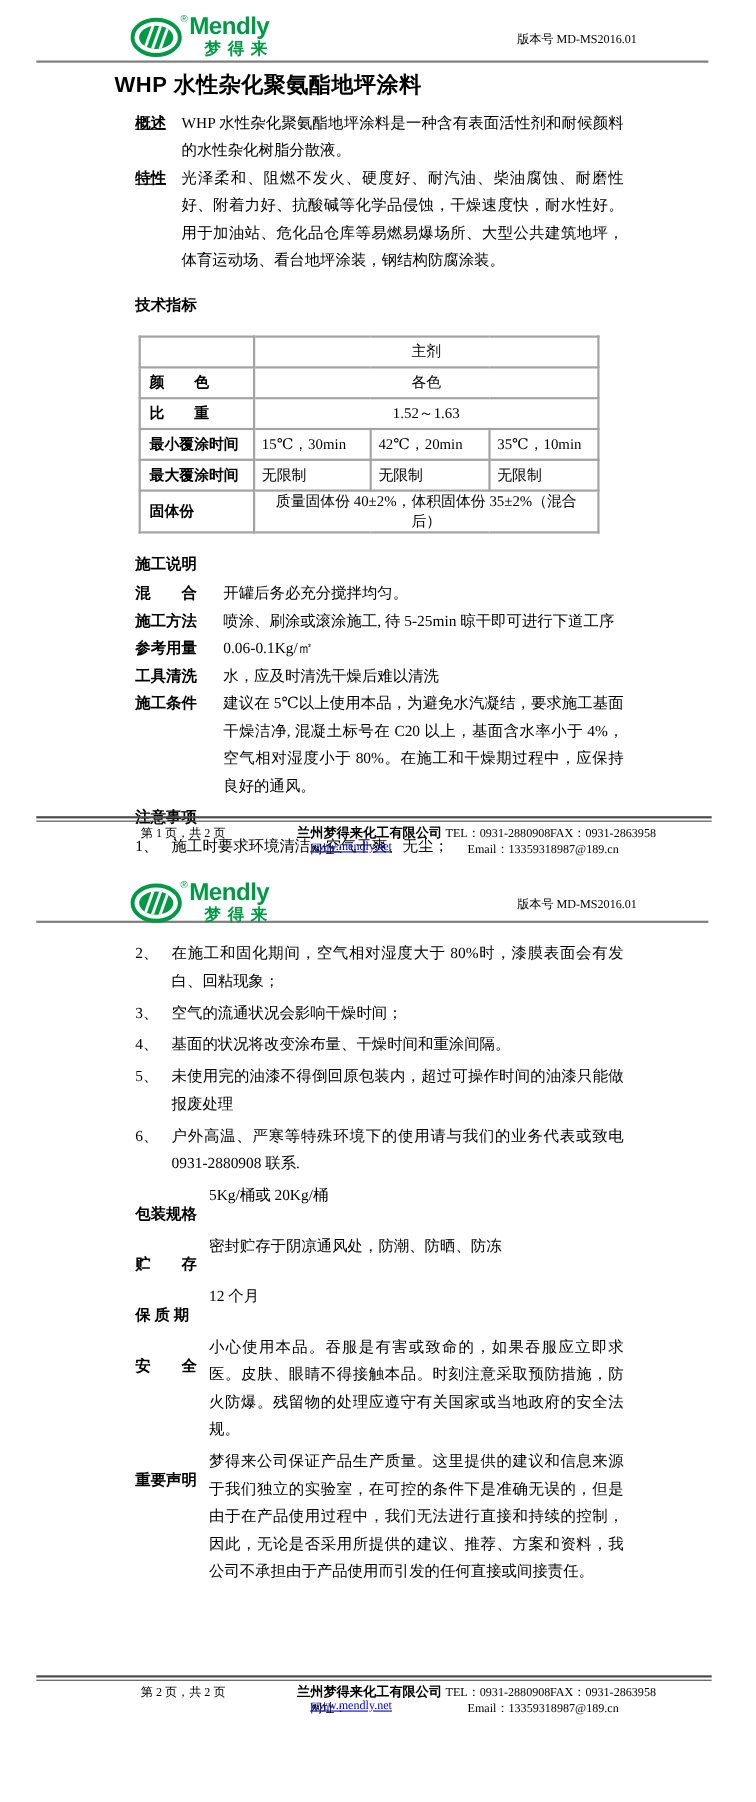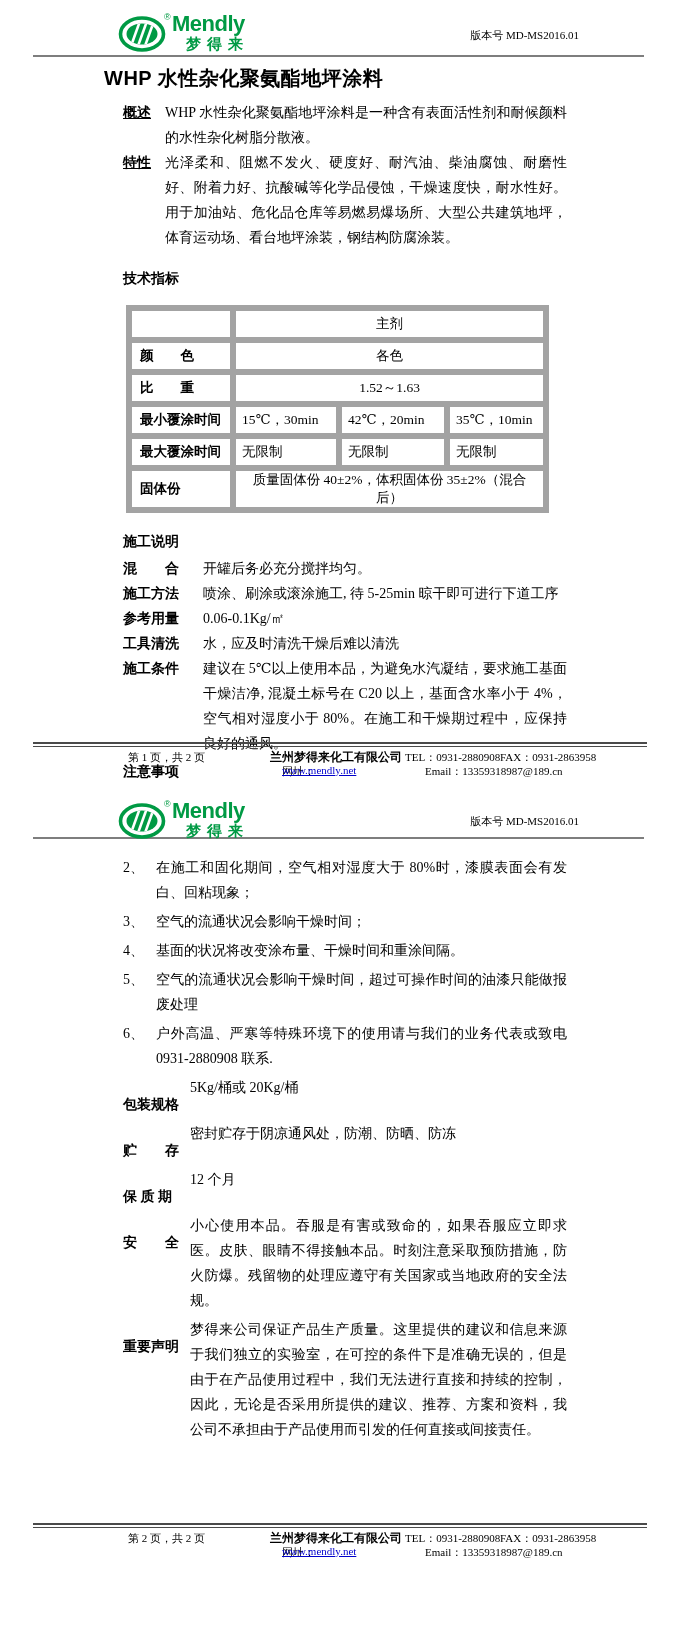--- a/index.html
+++ b/index.html
@@ -36,21 +36,21 @@
   .sec .txt{flex:1;text-align:justify;}
   .sec.overview{margin-top:9px;}
 
   .h2{margin:16px 0 0 123px;font-weight:bold;font-size:14px;line-height:25px;}
 
   
   table.tech{
     margin:14px 0 0 126px;border-collapse:collapse;width:417px;
     font-size:13.5px;table-layout:fixed;
   }
-  table.tech td{border:6px solid #a3a3a3;height:26px;padding:0 6px;vertical-align:middle;margin-top:16px;}
+  table.tech td{border:2px solid #a3a3a3;height:26px;padding:0 6px;vertical-align:middle;margin-top:16px;}
   table.tech td.c{text-align:center;}
   table.tech td.lab{font-weight:bold;padding-left:8px;}
   col.w0{width:104px;} col.w1{width:106px;} col.w2{width:108px;} col.w3{width:99px;}
 
   
   .crow{display:flex;margin:0 120px 0 123px;line-height:25px;}
   .crow .lbl{width:80px;flex-shrink:0;font-weight:bold;}
   .crow .txt{flex:1;text-align:justify;}
   .h2.cons{margin-bottom:2px;}
   .h2.notes{margin-top:3px;margin-bottom:2px;}
@@ -246,21 +246,21 @@
   <div class="note">
     <span class="num">3、</span>
     <span class="txt">空气的流通状况会影响干燥时间；</span>
   </div>
   <div class="note">
     <span class="num">4、</span>
     <span class="txt">基面的状况将改变涂布量、干燥时间和重涂间隔。</span>
   </div>
   <div class="note">
     <span class="num">5、</span>
-    <span class="txt">空气的流通状况会影响干燥时间，超过可操作时间的油漆只能做报废处理</span>
+    <span class="txt">未使用完的油漆不得倒回原包装内，超过可操作时间的油漆只能做报废处理</span>
   </div>
   <div class="note">
     <span class="num">6、</span>
     <span class="txt">户外高温、严寒等特殊环境下的使用请与我们的业务代表或致电 0931-2880908 联系.</span>
   </div>
 
   <div class="irow">
     <span class="lbl">包装规格</span>
     <span class="txt">5Kg/桶或 20Kg/桶</span>
   </div>

